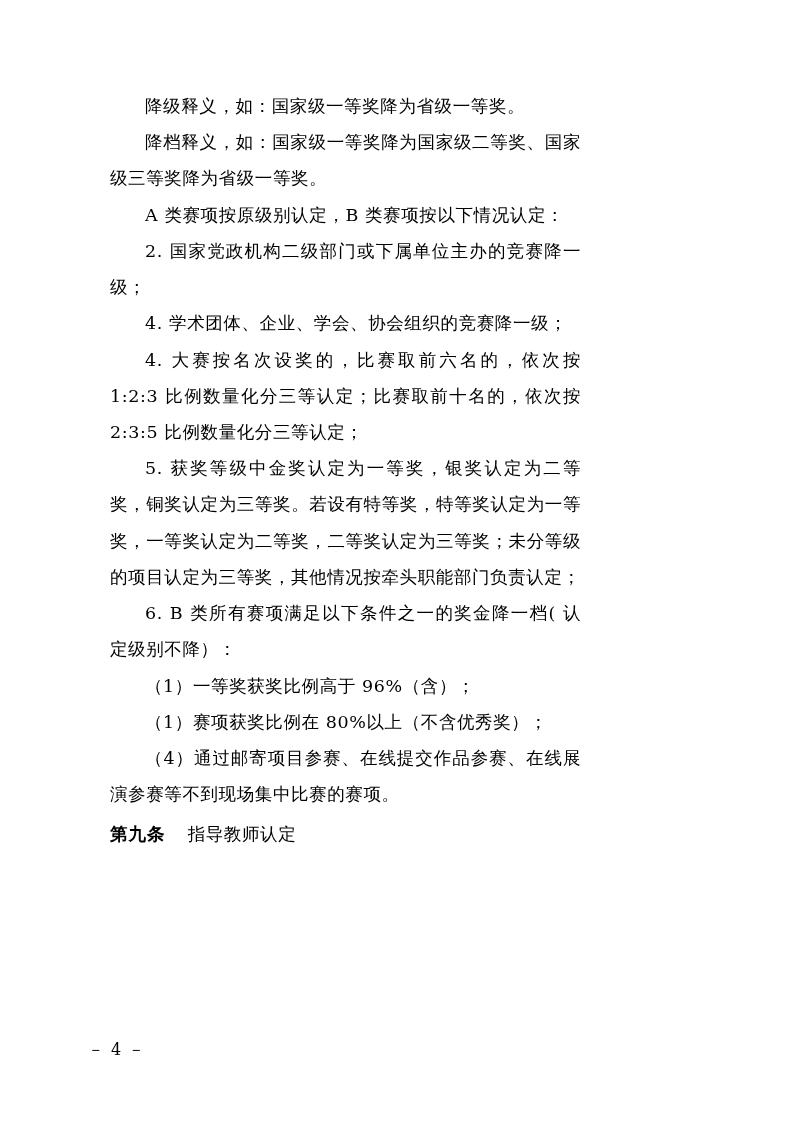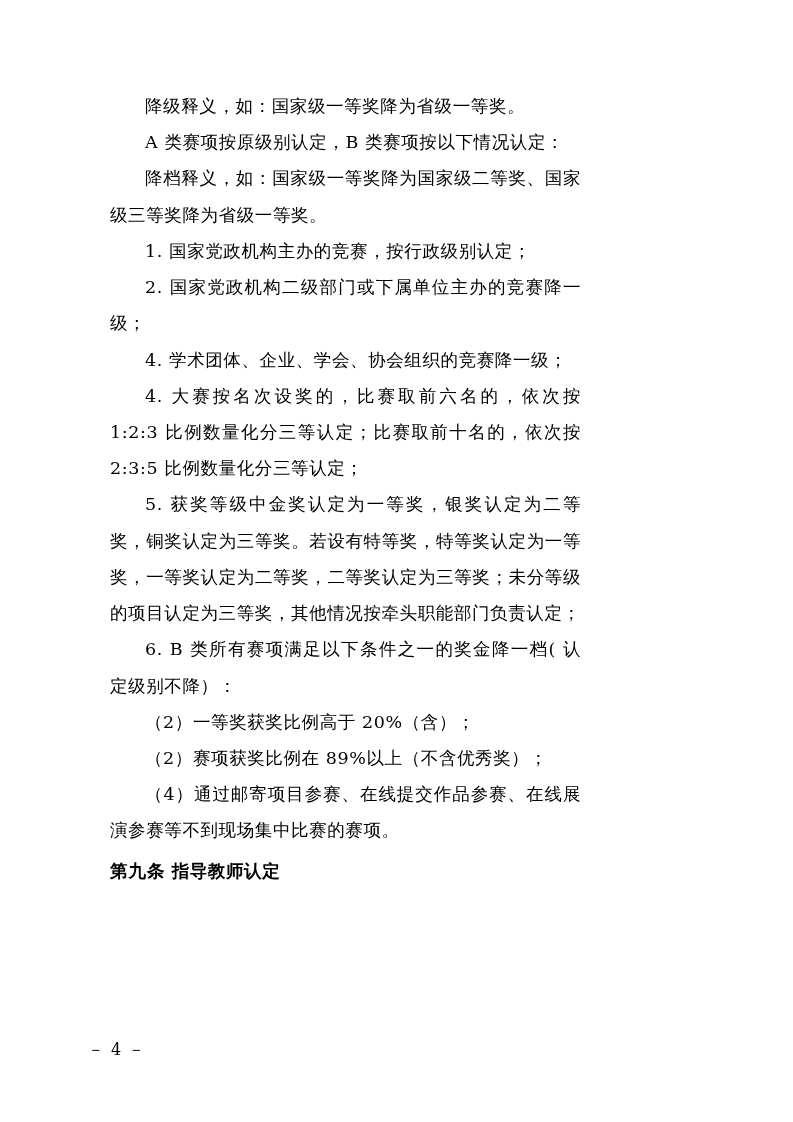--- a/index.html
+++ b/index.html
@@ -38,22 +38,23 @@
   .heading {
     margin: 0;
     text-indent: 0;
   }
   .heading .h-label {
     font-weight: bold;
     letter-spacing: 1px;
     margin-top: 32px;
   }
   .heading .h-text {
-    font-weight: bold;
+    font-weight: normal;
     letter-spacing: 0.6px;
+    margin-left: 16px;
   }
   .spacer-small {
     height: 4px;
   }
   .page-number {
     position: absolute;
     left: 0;
     right: 0;
     top: 1040px;
     text-align: center;
@@ -67,30 +68,29 @@
     margin-left: -560px;
   }
 </style>
 </head>
 <body>
 
 <div class="page">
   <div class="doc-body">
 
     <p class="para">降级释义，如：国家级一等奖降为省级一等奖。</p>
+    <p class="para">降档释义，如：国家级一等奖降为国家级二等奖、国家级三等奖降为省级一等奖。</p>
     <p class="para">A 类赛项按原级别认定，B 类赛项按以下情况认定：</p>
-    <p class="para">降档释义，如：国家级一等奖降为国家级二等奖、国家级三等奖降为省级一等奖。</p>
-    <p class="para">1. 国家党政机构主办的竞赛，按行政级别认定；</p>
     <p class="para">2. 国家党政机构二级部门或下属单位主办的竞赛降一级；</p>
     <p class="para">4. 学术团体、企业、学会、协会组织的竞赛降一级；</p>
     <p class="para">4. 大赛按名次设奖的，比赛取前六名的，依次按 1:2:3 比例数量化分三等认定；比赛取前十名的，依次按 2:3:5 比例数量化分三等认定；</p>
     <p class="para">5. 获奖等级中金奖认定为一等奖，银奖认定为二等奖，铜奖认定为三等奖。若设有特等奖，特等奖认定为一等奖，一等奖认定为二等奖，二等奖认定为三等奖；未分等级的项目认定为三等奖，其他情况按牵头职能部门负责认定；</p>
     <p class="para">6. B 类所有赛项满足以下条件之一的奖金降一档( 认定级别不降）：</p>
-    <p class="para">（2）一等奖获奖比例高于 20%（含）；</p>
-    <p class="para">（2）赛项获奖比例在 89%以上（不含优秀奖）；</p>
+    <p class="para">（1）一等奖获奖比例高于 96%（含）；</p>
+    <p class="para">（1）赛项获奖比例在 80%以上（不含优秀奖）；</p>
     <p class="para">（4）通过邮寄项目参赛、在线提交作品参赛、在线展演参赛等不到现场集中比赛的赛项。</p>
 
     <div class="spacer-small"></div>
 
     <p class="heading">
       <span class="h-label">第九条</span>
       <span class="h-text">指导教师认定</span>
     </p>
 
   </div>

